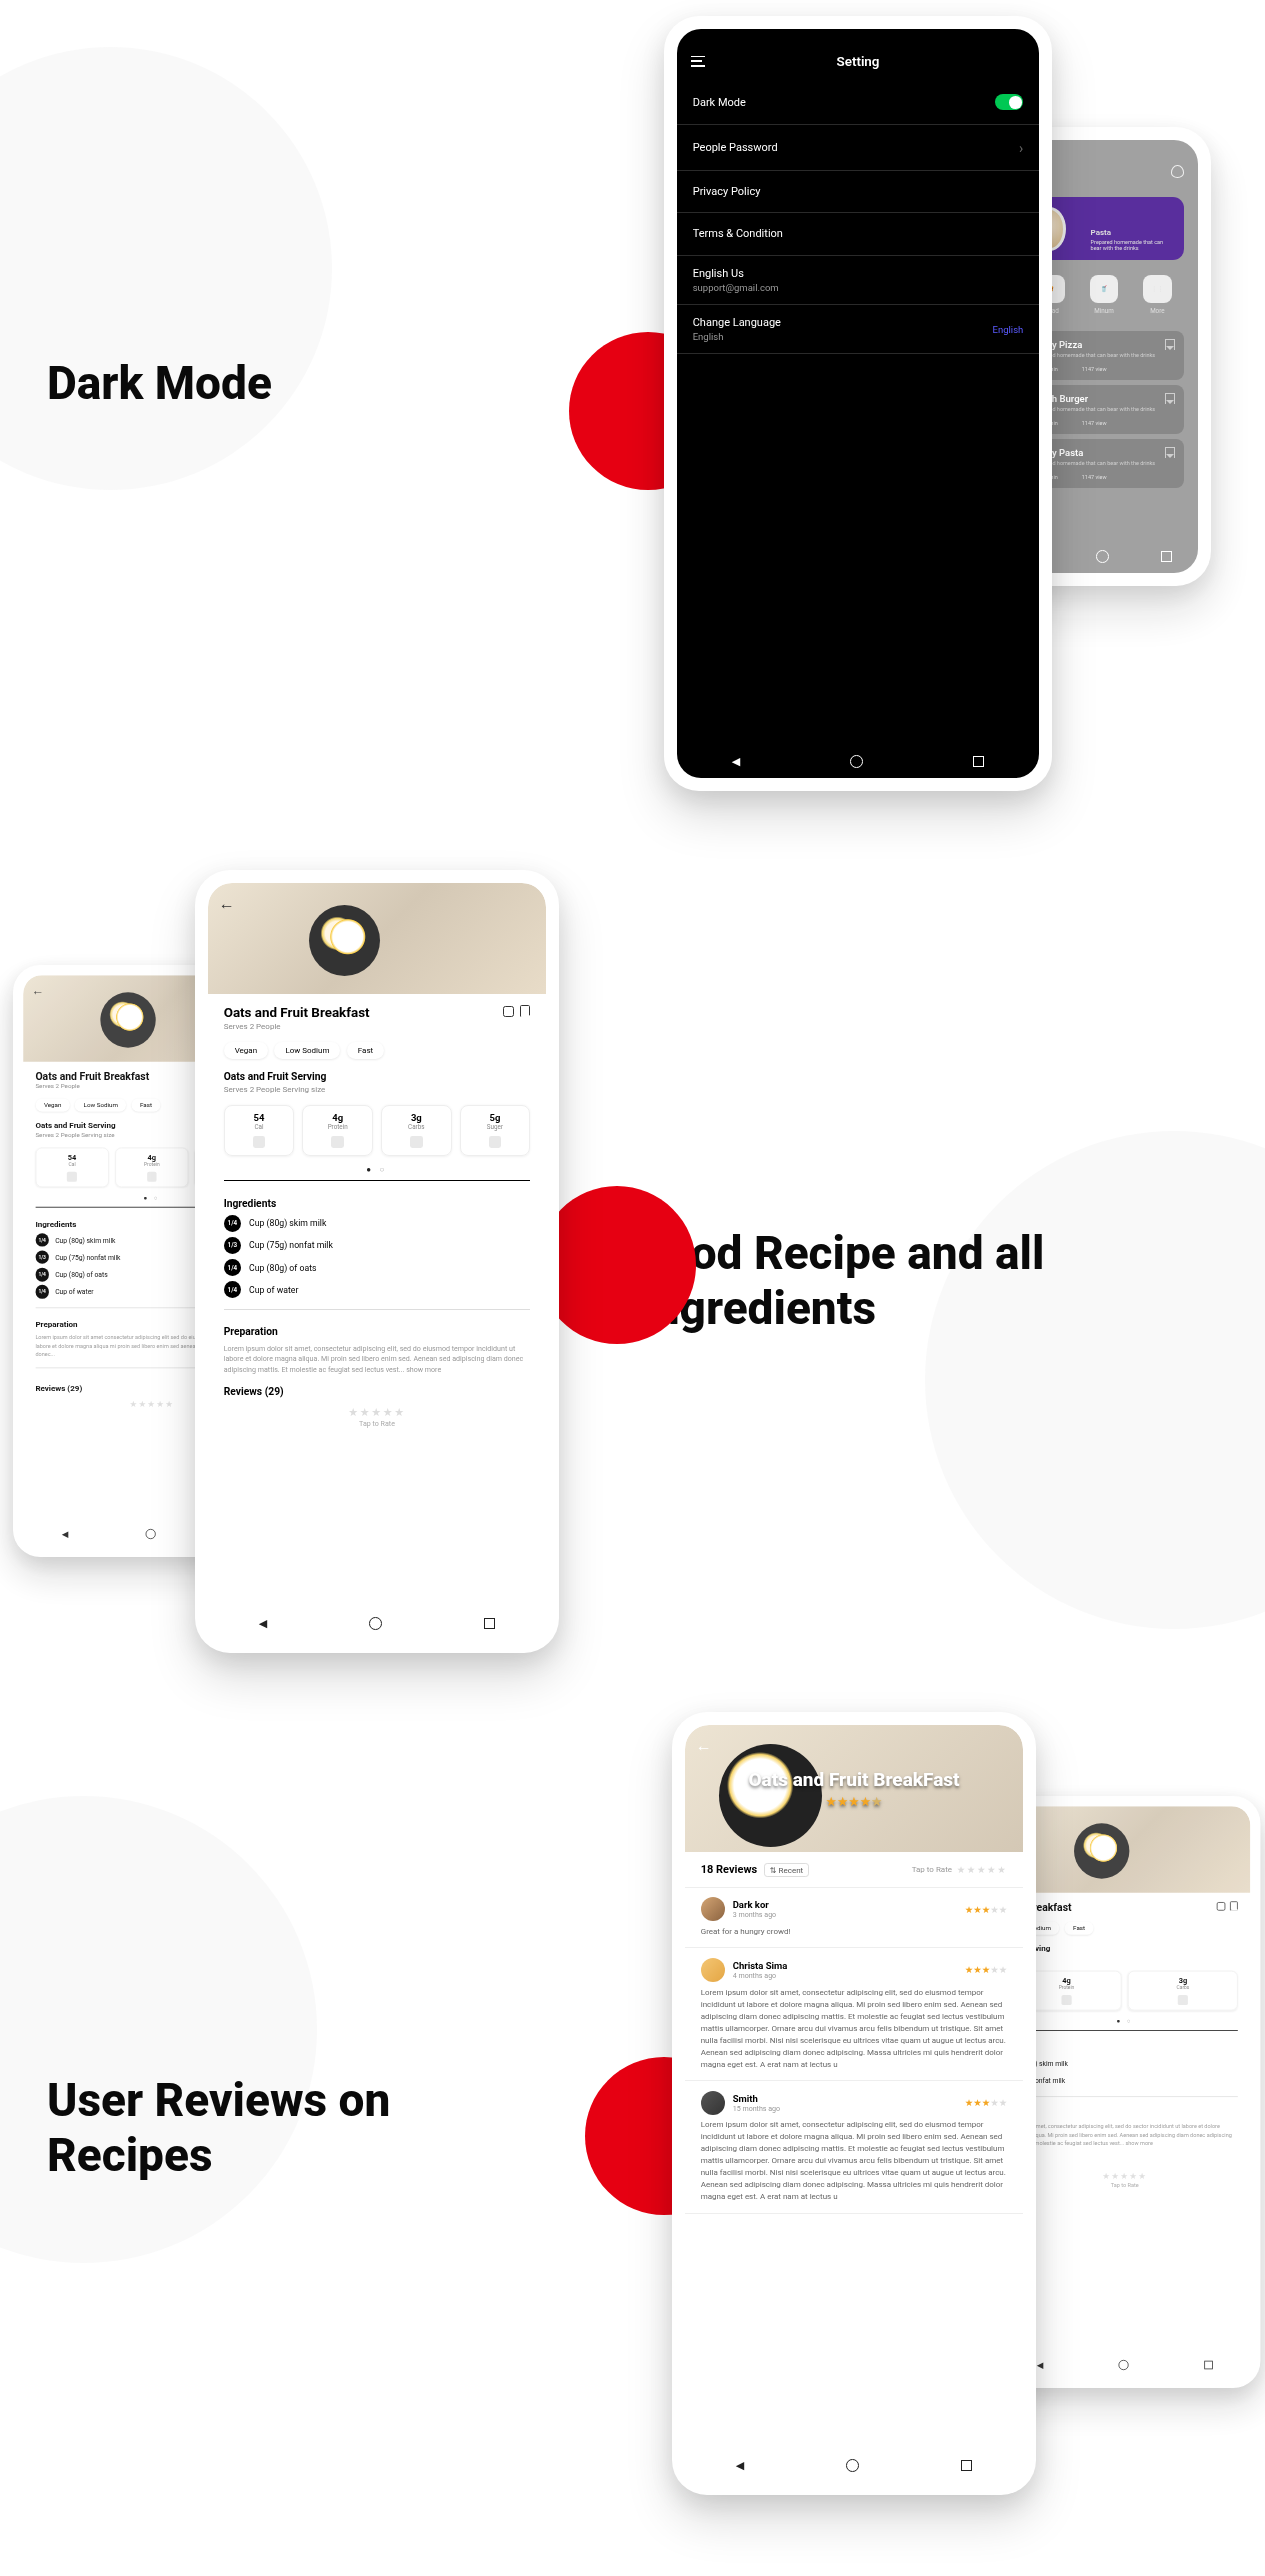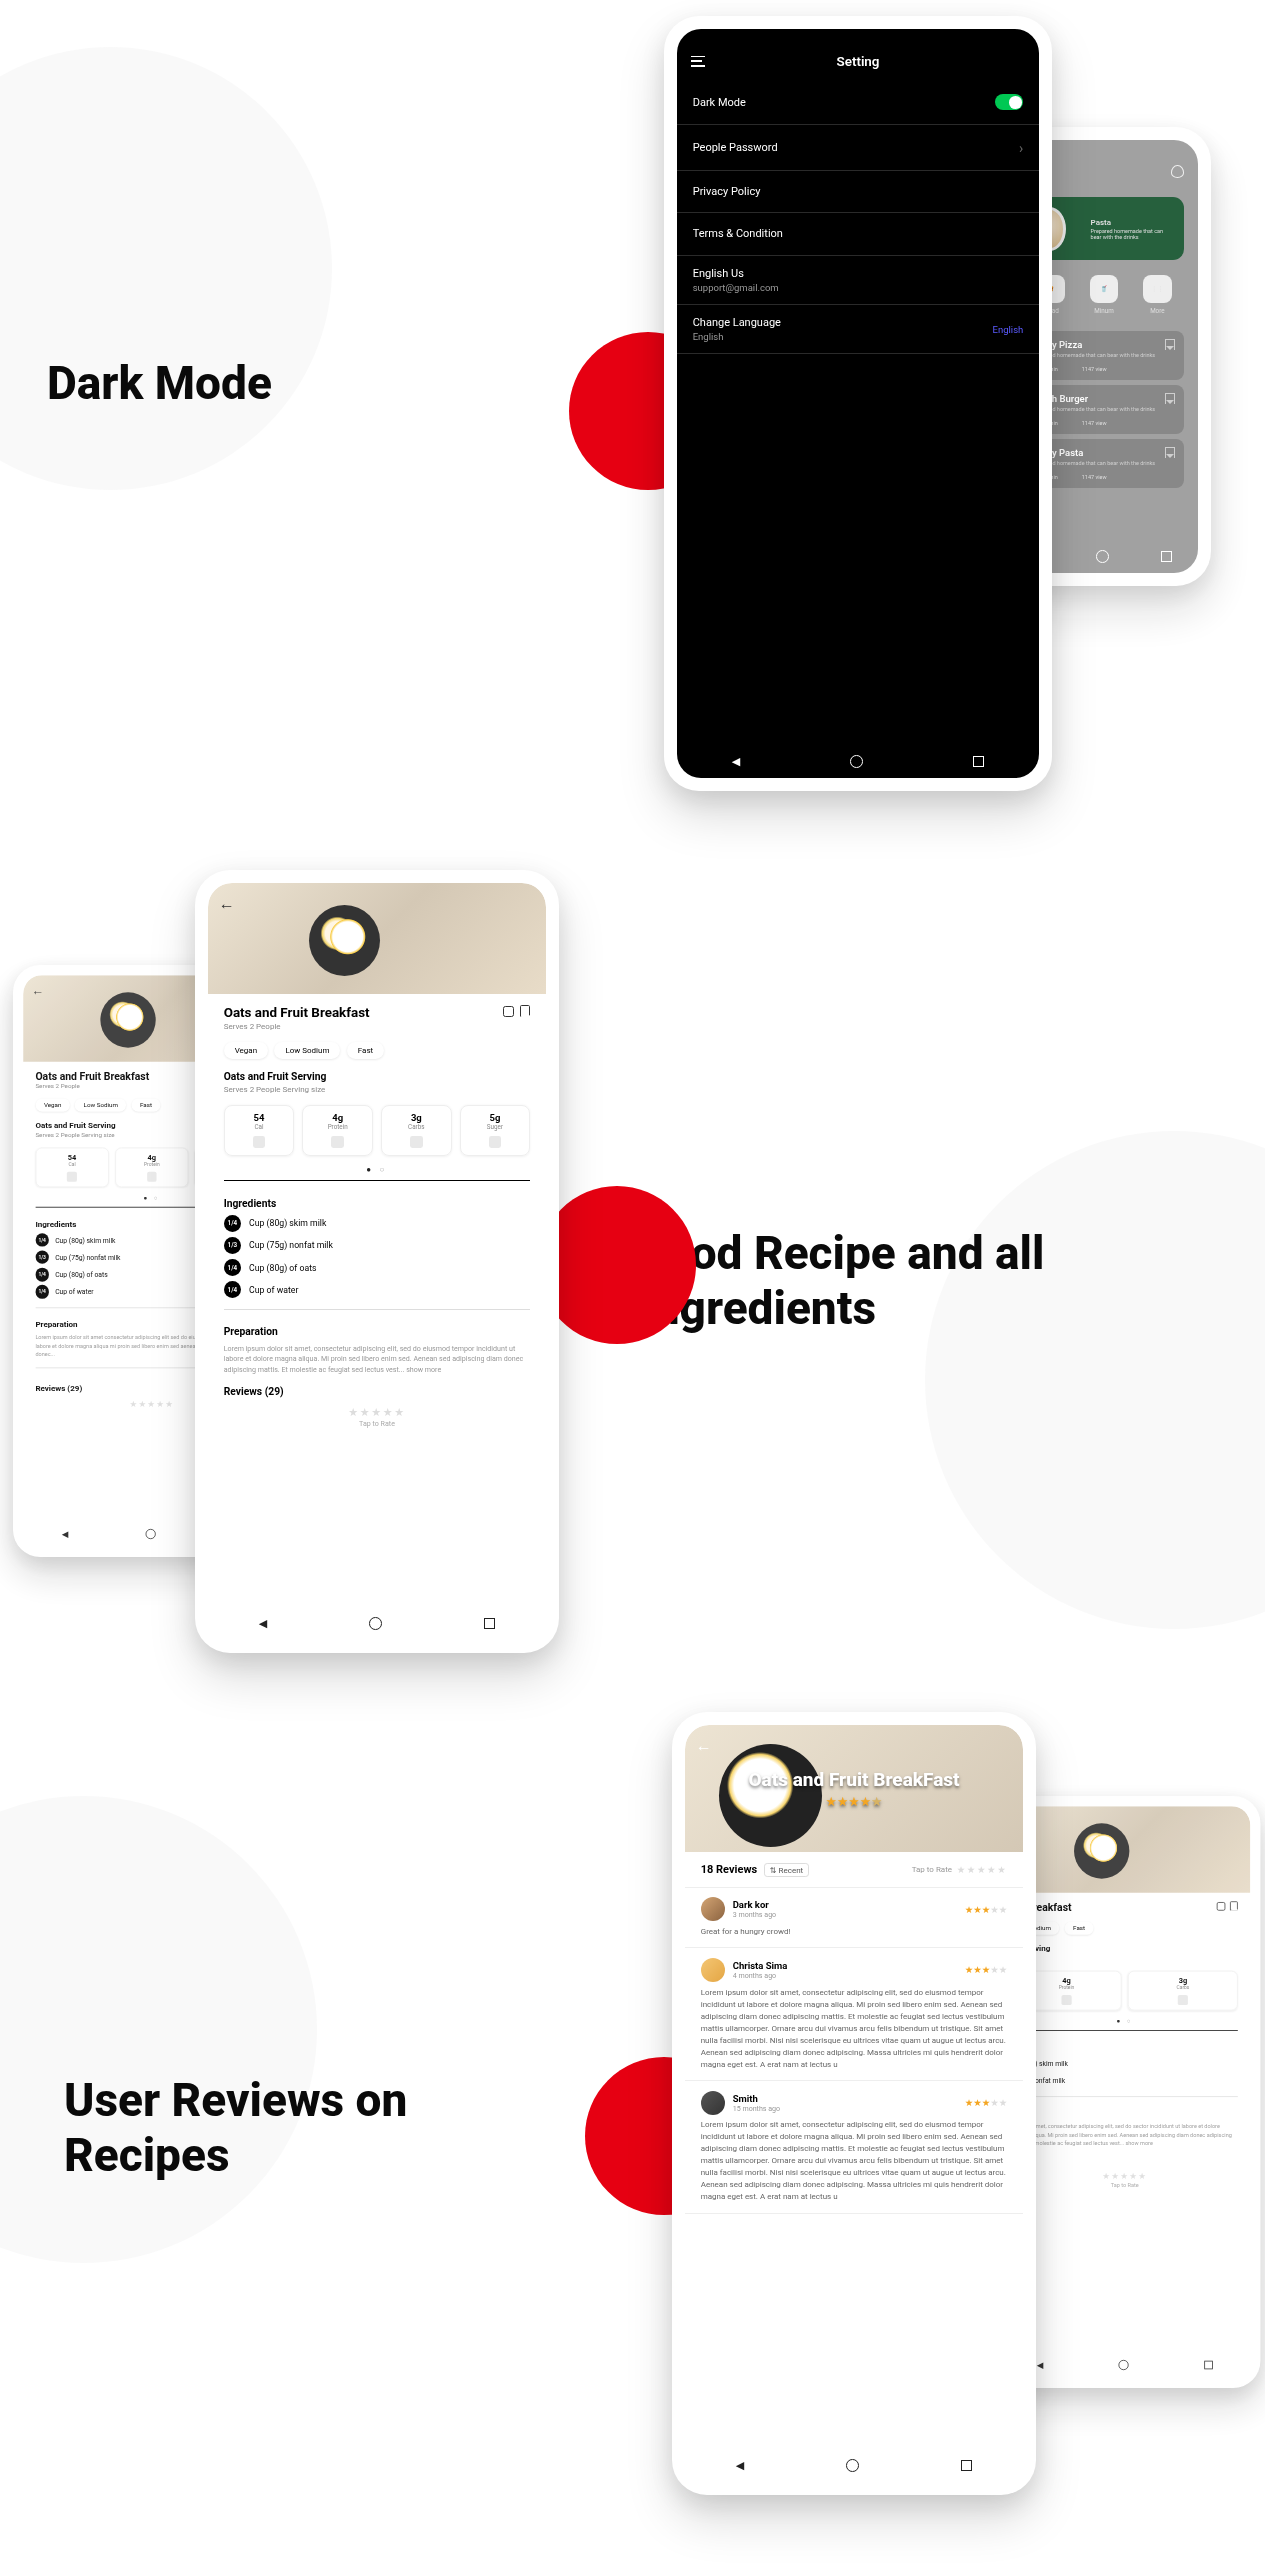--- a/index.html
+++ b/index.html
@@ -28,21 +28,21 @@
 .link-blue{color:#5b5bff;font-size:9.5px}
 .nav-bar{position:absolute;bottom:0;width:100%;height:33px;display:flex;align-items:center;justify-content:space-around;color:#fff}
 .nav-bar.dark{color:#fff}
 .nav-bar.light{color:#222}
 .nav-bar .tri{font-size:11px}
 .nav-bar .circ{width:12.7px;height:12.7px;border:1.6px solid currentColor;border-radius:50%}
 .nav-bar .sq{width:11px;height:11px;border:1.6px solid currentColor}
 
 .home-header{padding:8px 0;font-size:15px;position:relative;color:#eee}
 .bell{position:absolute;right:14.2px;top:8px;width:12.7px;height:12.7px;border:1.2px solid #eee;border-radius:50% 50% 50% 50%/60% 60% 40% 40%}
-.featured-card{margin:6.3px 14.2px;background:#14532d;border-radius:11px;padding:9.5px;display:flex;gap:25px;align-items:center}
+.featured-card{margin:6.3px 14.2px;background:#4c1d95;border-radius:11px;padding:9.5px;display:flex;gap:25px;align-items:flex-end}
 .food-img{width:44px;height:44px;border-radius:50%;background:radial-gradient(circle at 40% 40%,#f0e5d5,#c9a972);border:3.2px solid #e8e8e8}
 .cat-grid{display:flex;justify-content:space-around;padding:8px 14.2px 11px}
 .cat-item{display:flex;flex-direction:column;align-items:center;gap:4px;font-size:6.3px;color:#ddd}
 .cat-icon{width:28.5px;height:28.5px;background:#ededed;border-radius:8px;display:flex;align-items:center;justify-content:center}
 .recipe-card{margin:4.7px 14.2px;background:#7e7e7e;border-radius:8px;padding:8px 9.5px;position:relative}
 .recipe-title{font-size:9.5px;font-weight:600;color:#fff;margin-bottom:2.4px}
 .recipe-sub{font-size:5.5px;color:#ccc;margin-bottom:8px}
 .recipe-meta{display:flex;gap:24px;font-size:5.5px;color:#ddd}
 .bookmark{position:absolute;right:9.5px;top:8px;width:9.5px;height:11px;border:0.8px solid #ccc;border-bottom:none}
 .bookmark:after{content:"";position:absolute;bottom:-4px;left:0;border-left:4px solid transparent;border-right:4px solid transparent;border-top:4px solid transparent;border-bottom:4px solid #ccc;transform:rotate(180deg);width:0}
@@ -374,21 +374,21 @@
         <span class="tri">◀</span>
         <span class="circ"></span>
         <span class="sq"></span>
       </div>
     </div>
   </div>
 </div>
 
 <div class="section" style="top:1693px;height:838px">
   <div class="bg-circle" style="width:467px;height:467px;left:-150px;top:103px"></div>
-  <h1 class="heading" style="position:absolute;left:64px;top:380px;width:475px">User Reviews on Recipes</h1>
+  <h1 class="heading" style="position:absolute;left:47px;top:380px;width:475px">User Reviews on Recipes</h1>
   <div class="red-circle" style="left:585px;top:364px"></div>
 
   <div class="phone-frame phone-small faded" style="left:989px;top:103px;width:348px;height:759px;z-index:1">
     <div class="phone-screen">
       <div class="hero-img"></div>
       <div class="recipe-body">
         <div class="recipe-name">
           <span>uit Breakfast</span>
           <span>
             <span class="icon-share"></span>

